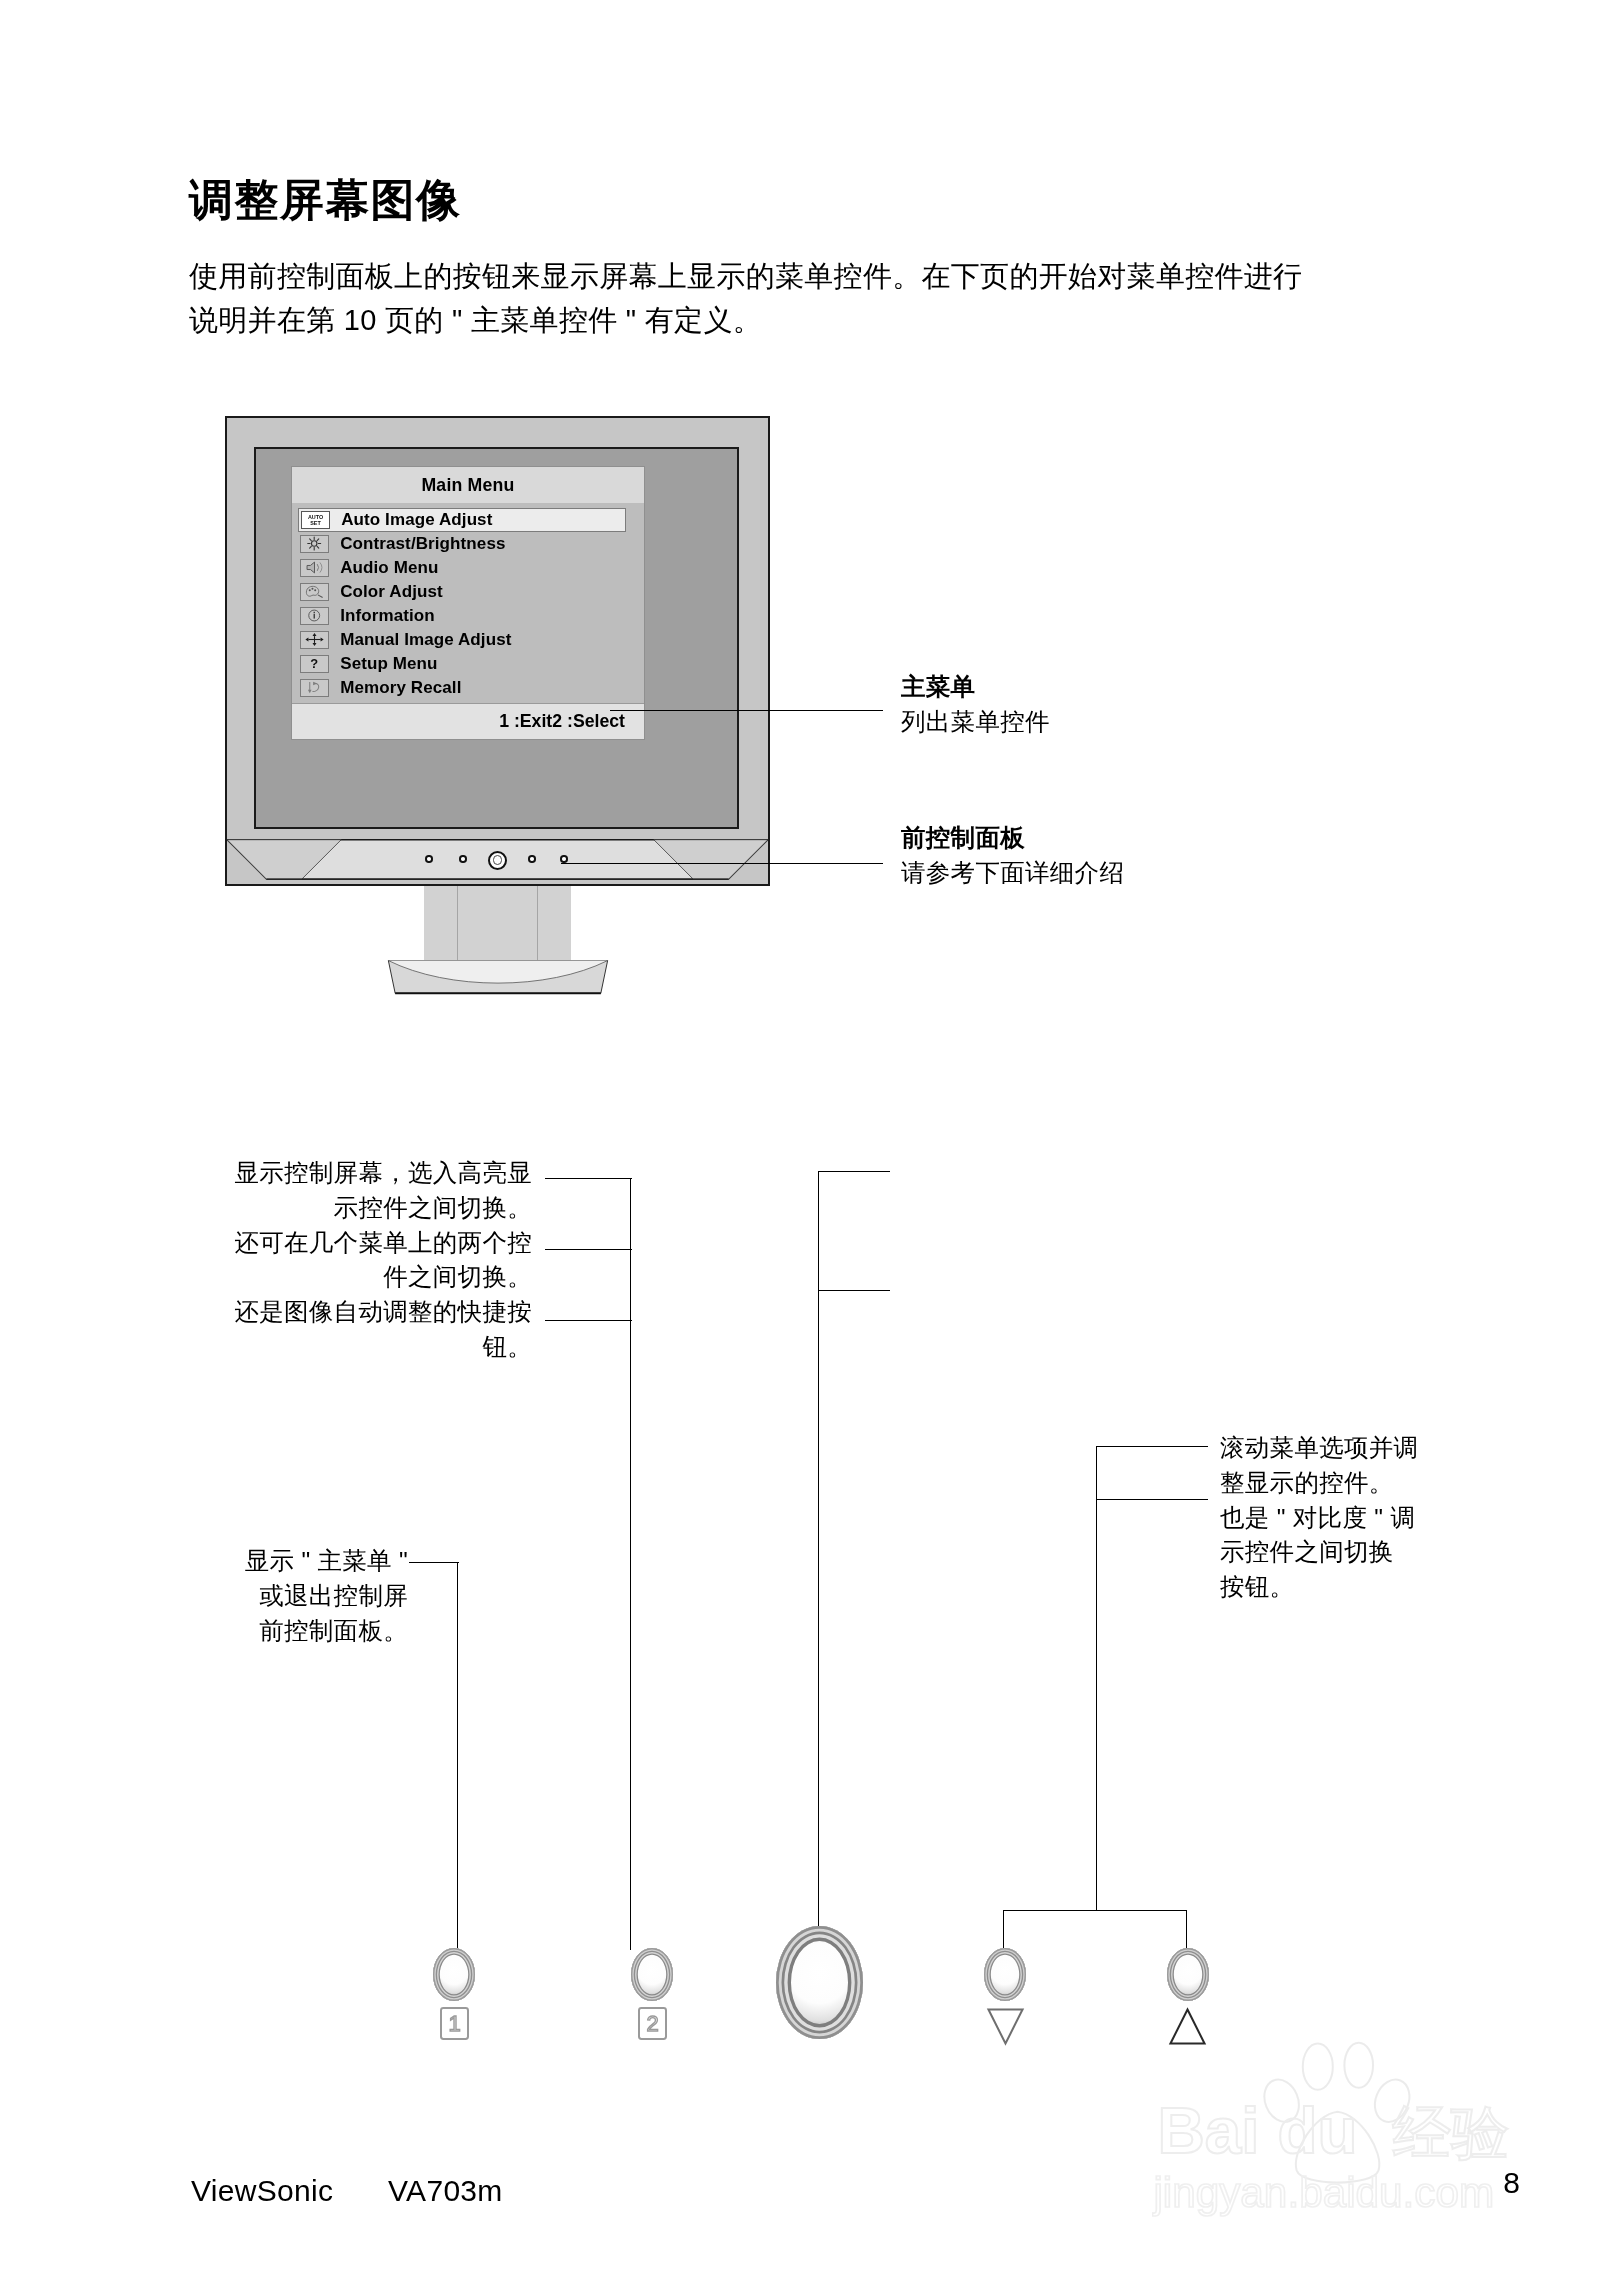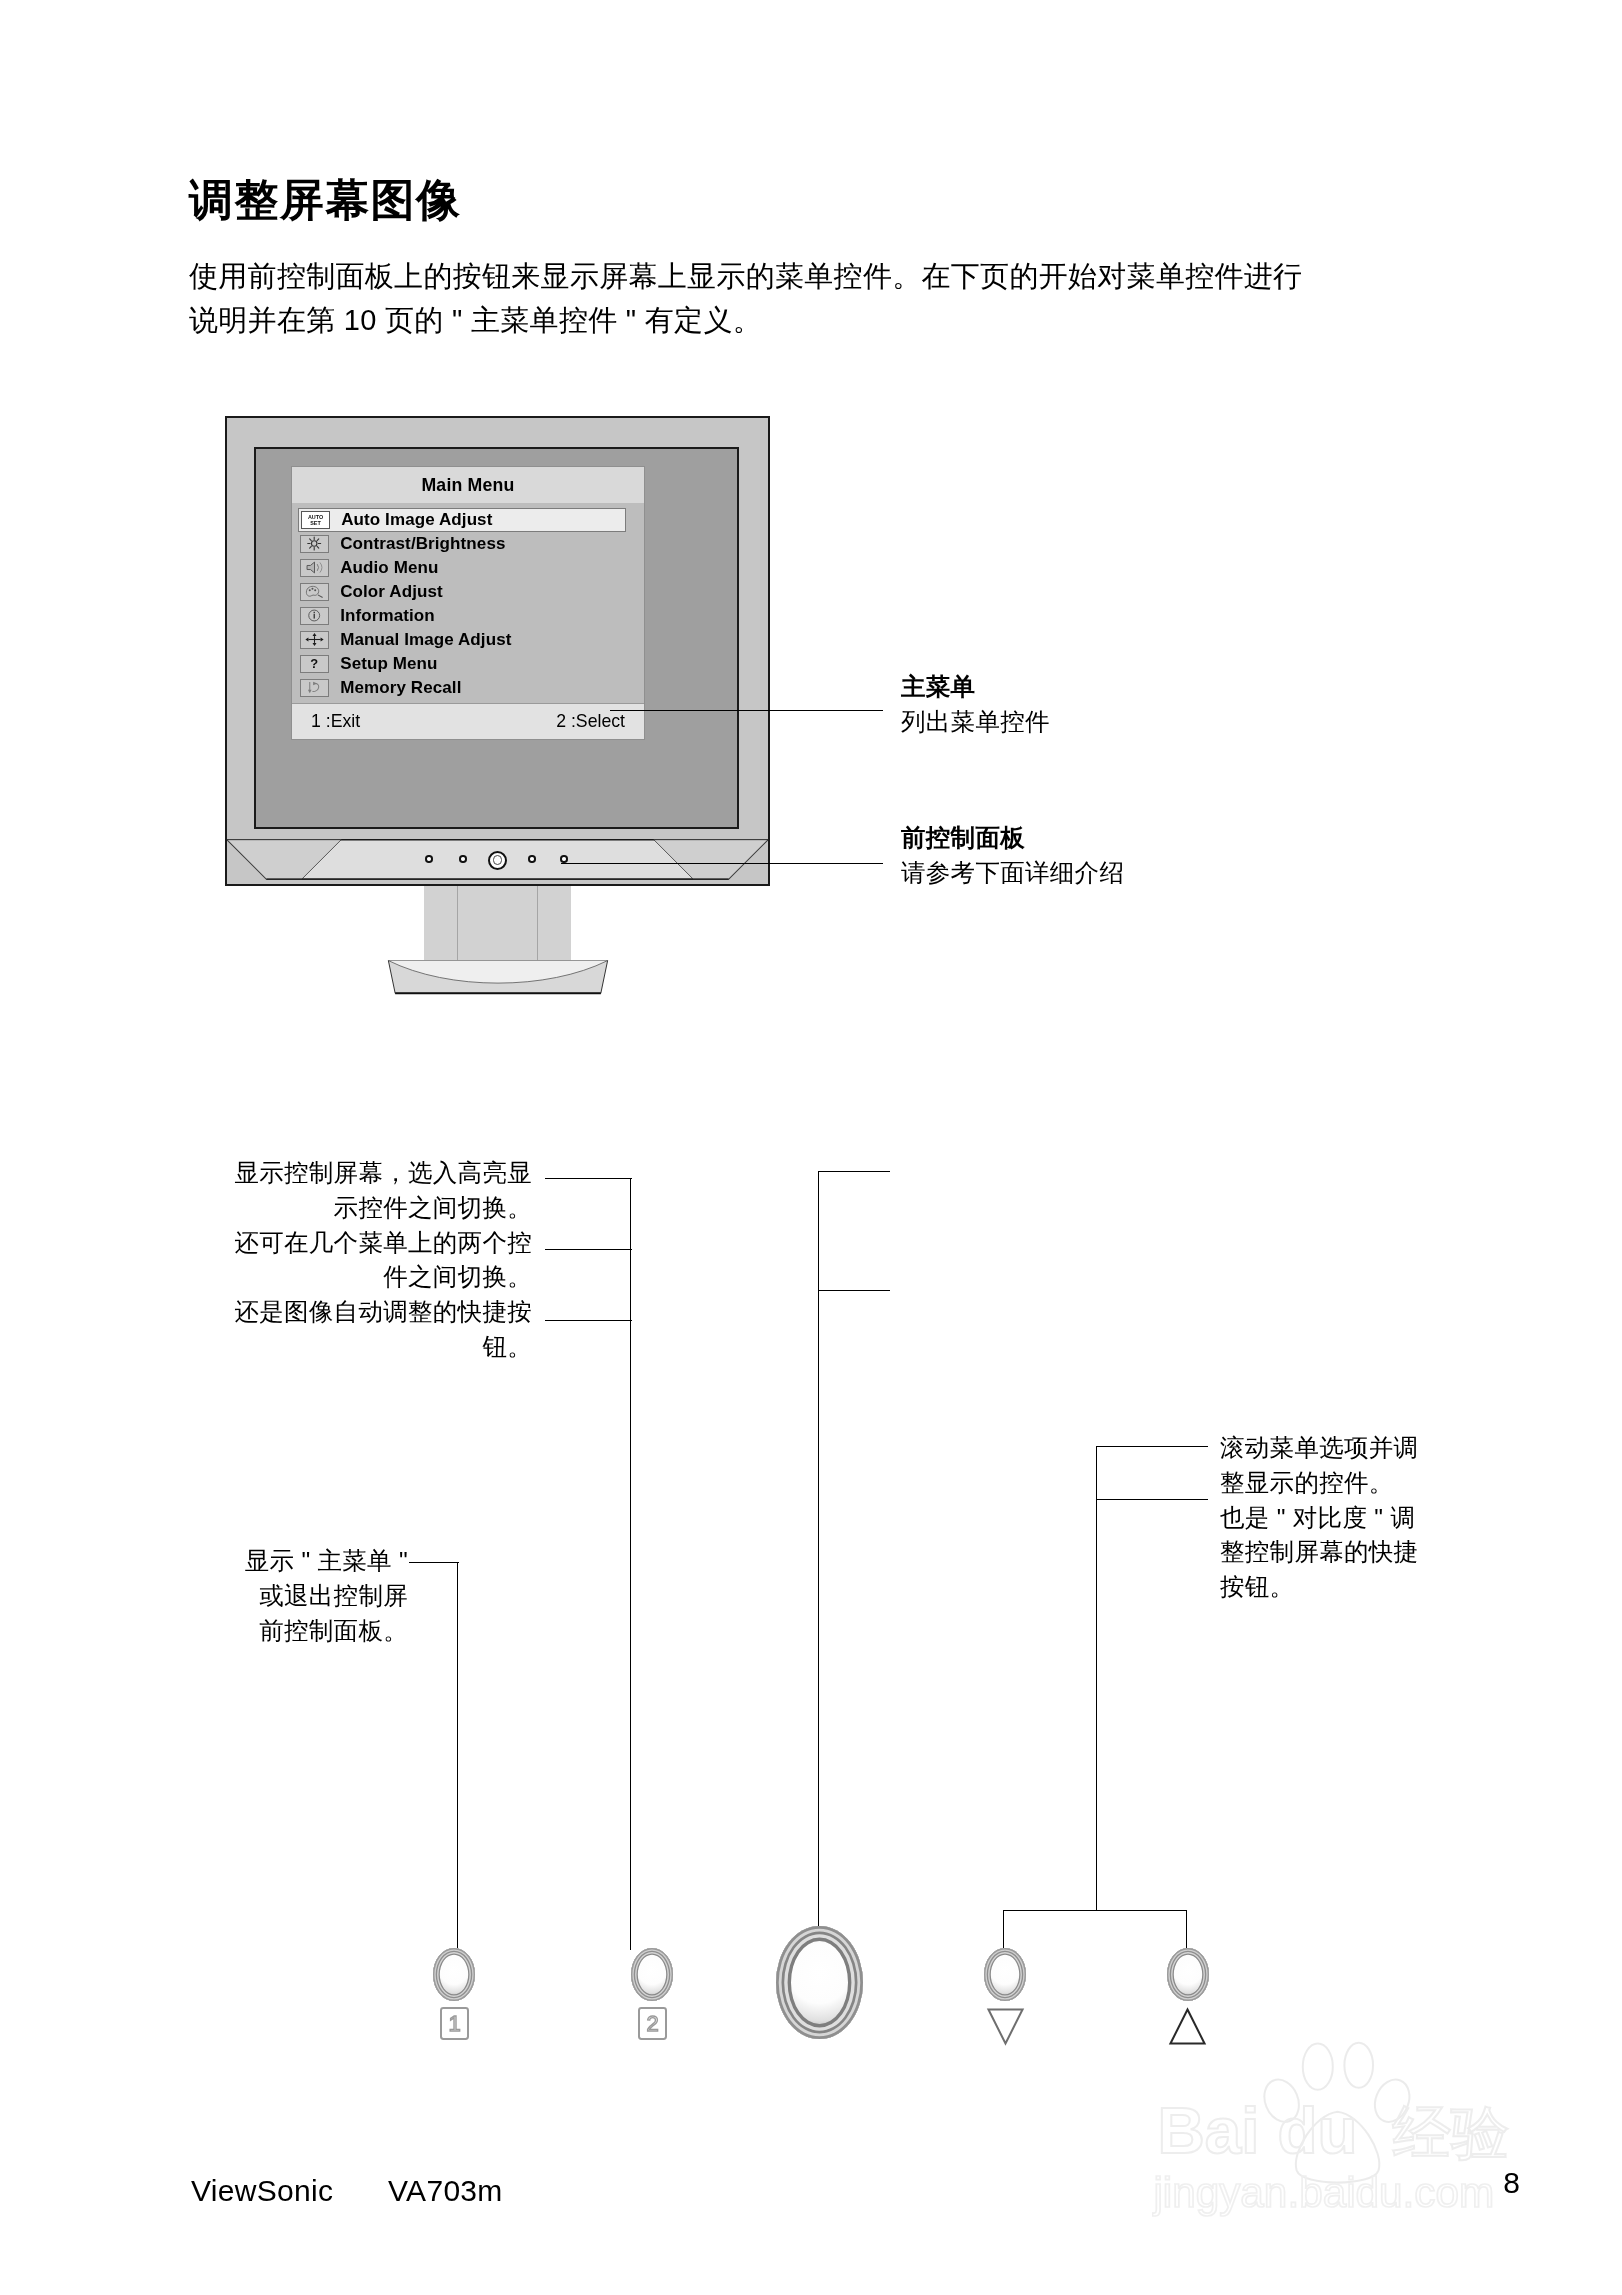--- a/index.html
+++ b/index.html
@@ -118,25 +118,24 @@
   .osd-label {
     font-size: 17px;
     font-weight: bold;
     letter-spacing: 0.1px;
     white-space: nowrap;
   }
   .osd-footer {
     background: #e2e2e2;
     border-top: 0.7px solid #9a9a9a;
     display: flex;
-    justify-content: space-between;
+    justify-content: flex-end;
     padding: 6.8px 19px 7.5px 19px;
     font-size: 17.7px;
-    font-weight: normal;
-    gap: 34px;
+    font-weight: bold;
   }
   
   .mon-chin {
     position: absolute;
     left: 0; top: 421px;
     width: 545px; height: 51px;
   }
   .mon-stand-neck {
     position: absolute;
     left: 199px; top: 470px;
@@ -449,21 +448,21 @@
   <div class="lline v" style="left:457px; top:1562px; height:387px;"></div>
 
   <div class="lline h" style="left:818px; top:1171px; width:72px;"></div>
   <div class="lline h" style="left:818px; top:1290px; width:72px;"></div>
   <div class="lline v" style="left:818px; top:1171px; height:755px;"></div>
 
   <div class="callout" style="left:1220px; top:1431px;">
     <span class="ln">滚动菜单选项并调</span>
     <span class="ln">整显示的控件。</span>
     <span class="ln">也是 " 对比度 " 调</span>
-    <span class="ln">整控制屏幕的快捷</span>
+    <span class="ln">示控件之间切换</span>
     <span class="ln">按钮。</span>
   </div>
   <div class="lline h" style="left:1096px; top:1446px; width:112px;"></div>
   <div class="lline h" style="left:1096px; top:1499px; width:112px;"></div>
   <div class="lline v" style="left:1096px; top:1446px; height:465px;"></div>
 
   <div class="lline h" style="left:1003px; top:1910px; width:184px;"></div>
   <div class="lline v" style="left:1003px; top:1910px; height:40px;"></div>
   <div class="lline v" style="left:1186px; top:1910px; height:40px;"></div>
 

